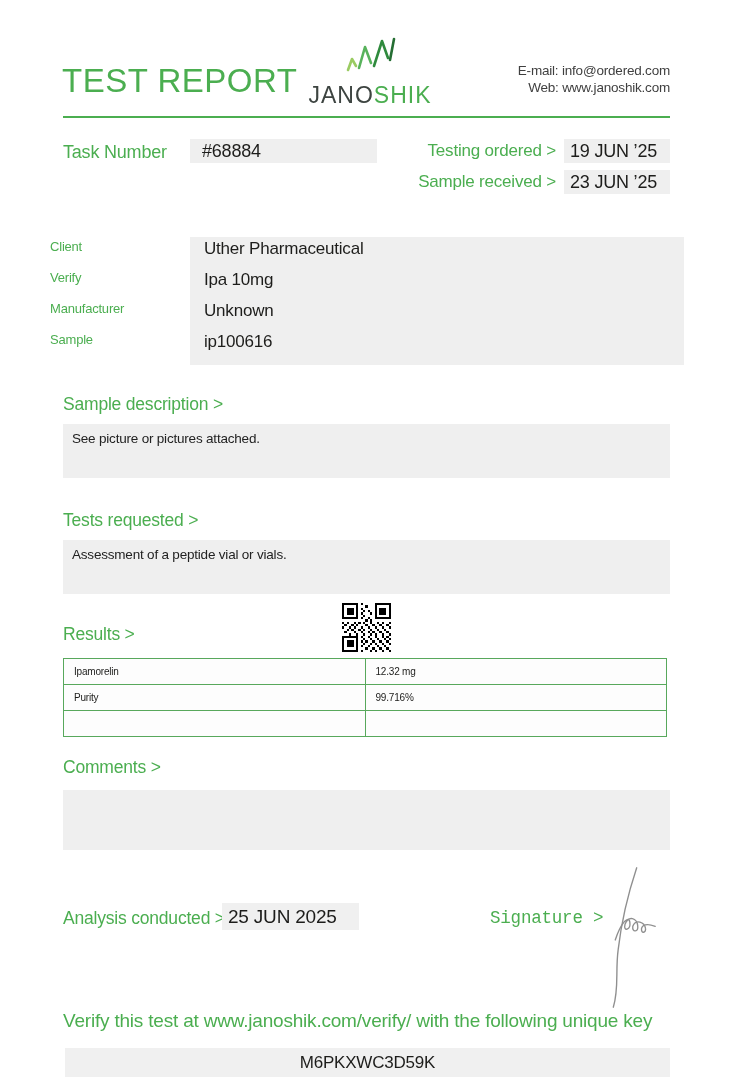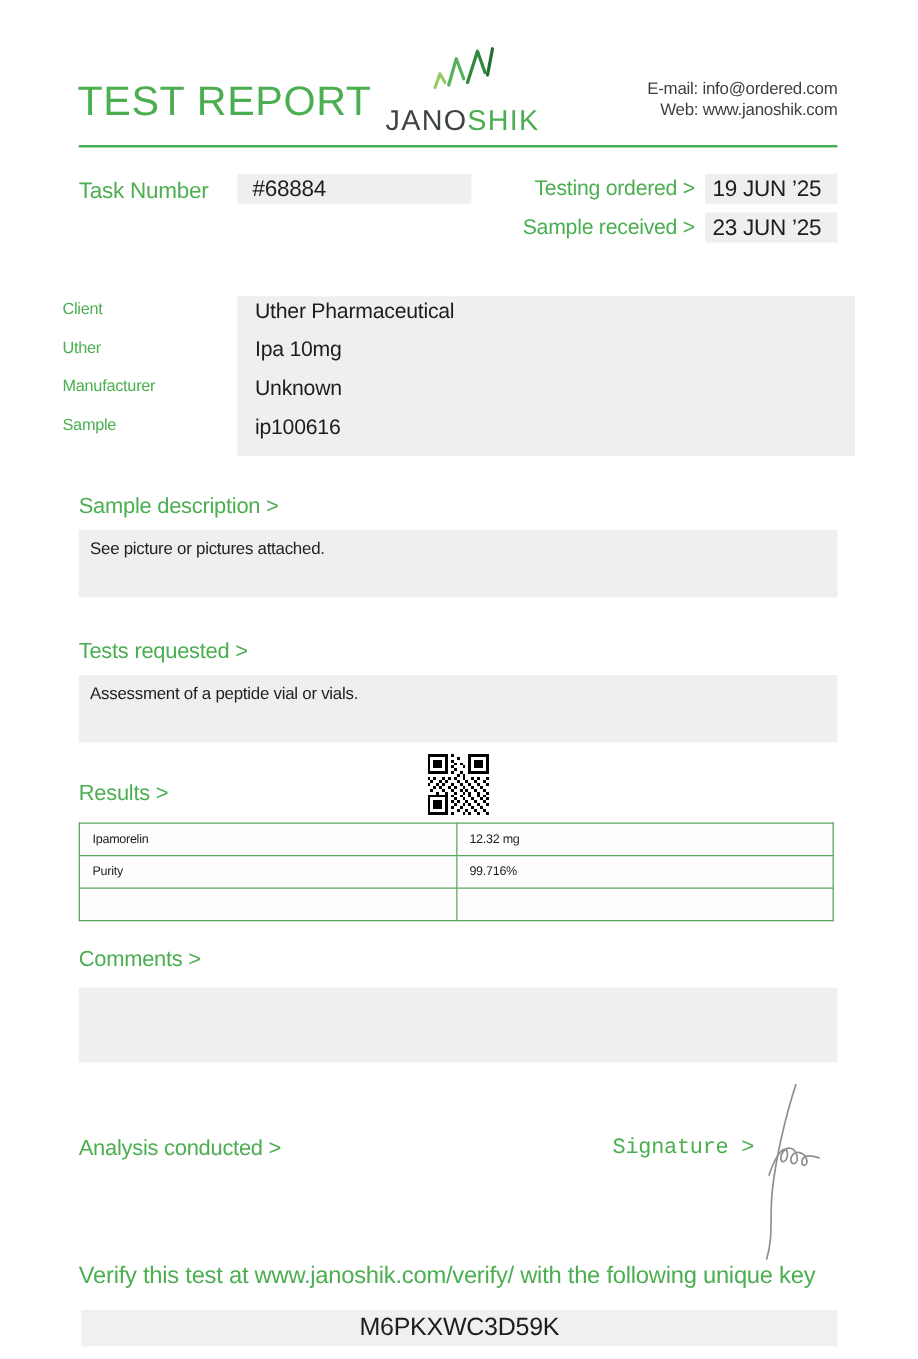--- a/index.html
+++ b/index.html
@@ -41,21 +41,21 @@
     border:1.5px solid #58a85c;height:25px;padding:0 10px;font-size:10px;
     background:#fdfdfd;color:#1d1d1b;
   }
   
   .analysis-label{left:63px;top:908px;}
   .analysis-box{left:222px;top:903px;width:131px;height:27px;line-height:27px;padding-left:6px;font-size:19px;background:#f0f0f0;}
   .signature-label{left:490px;top:908px;font-family:Liberation Mono, monospace;}
   .signature-svg{left:586px;top:863px;}
   
   .verify-line{left:63px;top:1010px;font-size:19px;color:#4bae50;width:607px;}
-  .key-box{left:65px;top:1048px;width:605px;height:29px;line-height:29px;text-align:center;font-size:20px;background:#f0f0f0;}
+  .key-box{left:65px;top:1048px;width:605px;height:29px;line-height:29px;text-align:center;font-size:17px;background:#f0f0f0;}
 </style>
 </head>
 <body>
 
 <div id="page">
 
   <div class="abs title">TEST REPORT</div>
 
   <div class="abs logo">
     <span>
@@ -90,21 +90,21 @@
     </div>
     <div class="date-row" style="top:31px;">
       <span class="green-label">Sample received &gt;</span>
       <span class="date-box value-text">23 JUN ’25</span>
     </div>
   </div>
 
   <div class="abs green-label info-label" style="top:239px;">Client</div>
   <div class="abs info-box value-text" style="top:237px;">Uther Pharmaceutical</div>
 
-  <div class="abs green-label info-label" style="top:270px;">Uther</div>
+  <div class="abs green-label info-label" style="top:270px;">Verify</div>
   <div class="abs info-box value-text" style="top:268px;">Ipa 10mg</div>
 
   <div class="abs green-label info-label" style="top:301px;">Manufacturer</div>
   <div class="abs info-box value-text" style="top:299px;">Unknown</div>
 
   <div class="abs green-label info-label" style="top:332px;">Sample</div>
   <div class="abs info-box value-text" style="top:330px;">ip100616</div>
 
   <div class="abs section-heading" style="top:394px;">Sample description &gt;</div>
   <div class="abs text-box" style="top:424px;">See picture or pictures attached.</div>
@@ -143,20 +143,21 @@
         <td></td>
         <td></td>
       </tr>
     </tbody>
   </table>
 
   <div class="abs section-heading" style="top:757px;">Comments &gt;</div>
   <div class="abs text-box" style="top:790px;height:46px;"></div>
 
   <div class="abs green-label analysis-label">Analysis conducted &gt;</div>
+  <div class="abs analysis-box value-text">25 JUN 2025</div>
   <div class="abs green-label signature-label">Signature &gt;</div>
 
   <div class="abs signature-svg">
     <svg width="78" height="148" viewBox="0 0 80 150">
       <g fill="none" stroke="#8f8f8f" stroke-width="1.4" stroke-linecap="round">
         <path d="M52 4 C44 28 36 62 33 88 C30 110 34 128 28 147"></path>
         <path d="M30 78 C36 60 44 52 45 60 C46 68 38 70 40 62 C44 52 52 56 53 63 C54 70 47 71 48 64 C51 56 60 60 61 66 C62 71 56 72 57 66 C59 60 68 63 71 64"></path>
       </g>
     </svg>
   </div>

